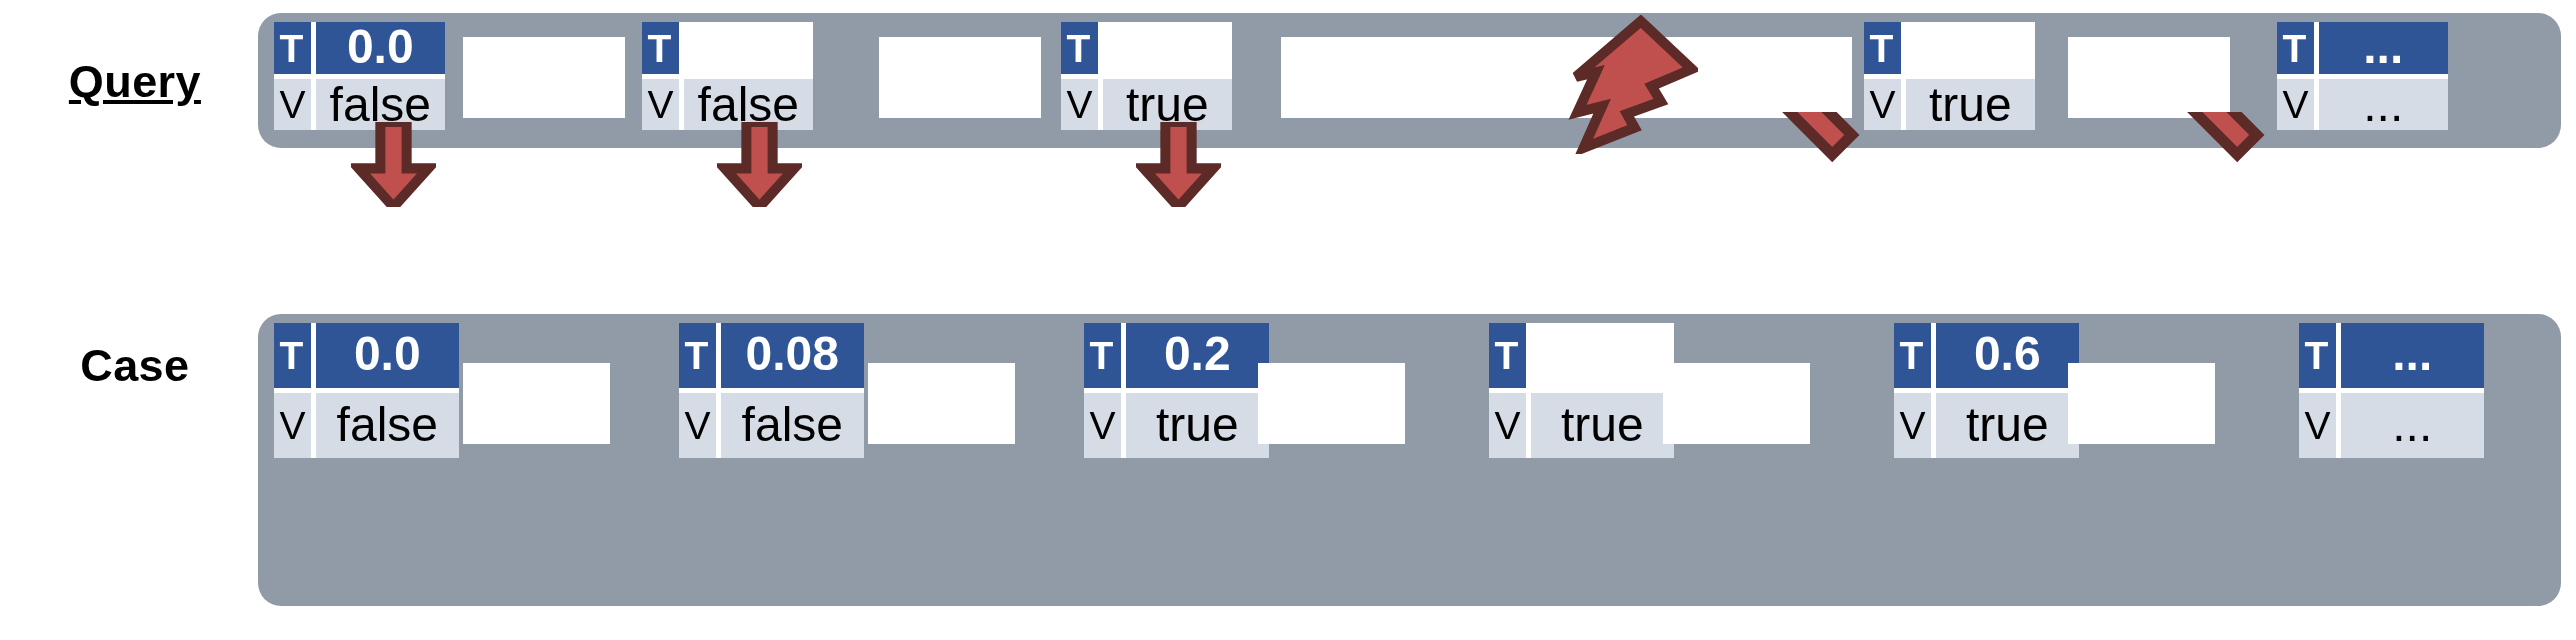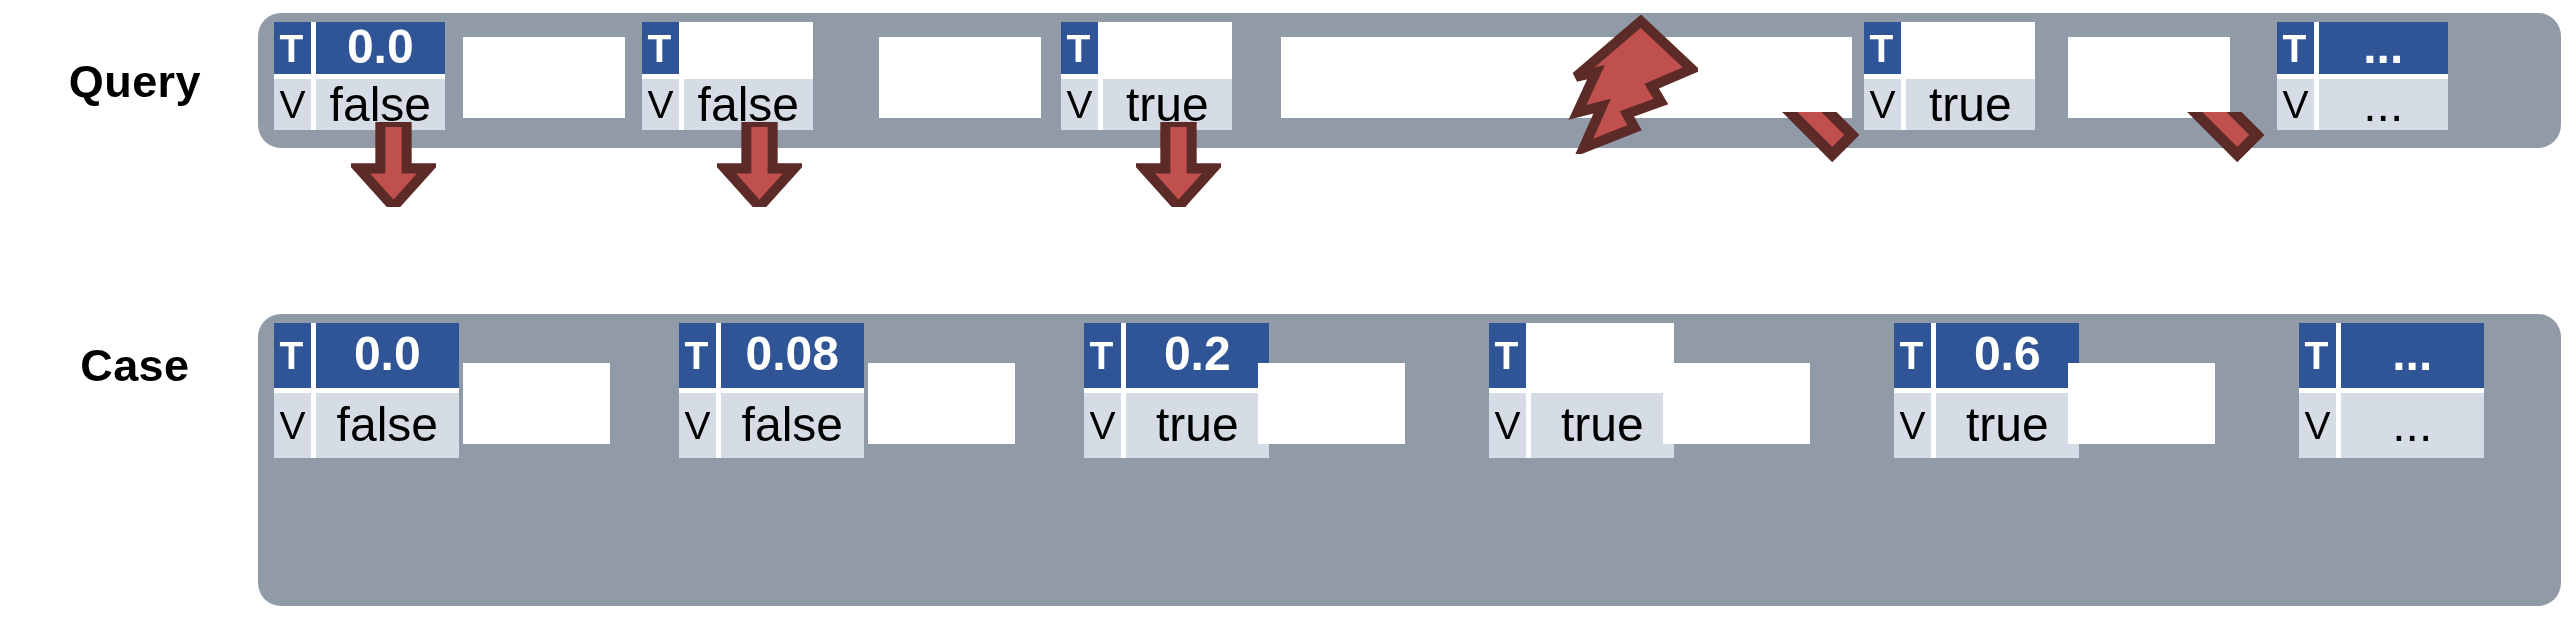--- a/index.html
+++ b/index.html
@@ -20,21 +20,21 @@
 
   
   .row-label {
     position: absolute;
     font-weight: bold;
     font-size: 45px;
     color: #000000;
     letter-spacing: 0.4px;
     white-space: nowrap;
   }
-  #label-query { left: 15.4px; top: 56px; width: 239px; text-align: center; }
+  #label-query { left: 15.4px; top: 56px; width: 239px; text-align: center; text-decoration: underline; }
   #label-case  { left: 15.4px; top: 340px; width: 239px; text-align: center; }
 
   
   .band {
     position: absolute;
     background: #919BA8;
     border-radius: 23px;
   }
   #band-query { left: 258px; top: 13px; width: 2303px; height: 135px; }
   #band-case  { left: 258px; top: 314px; width: 2303px; height: 292px; }

